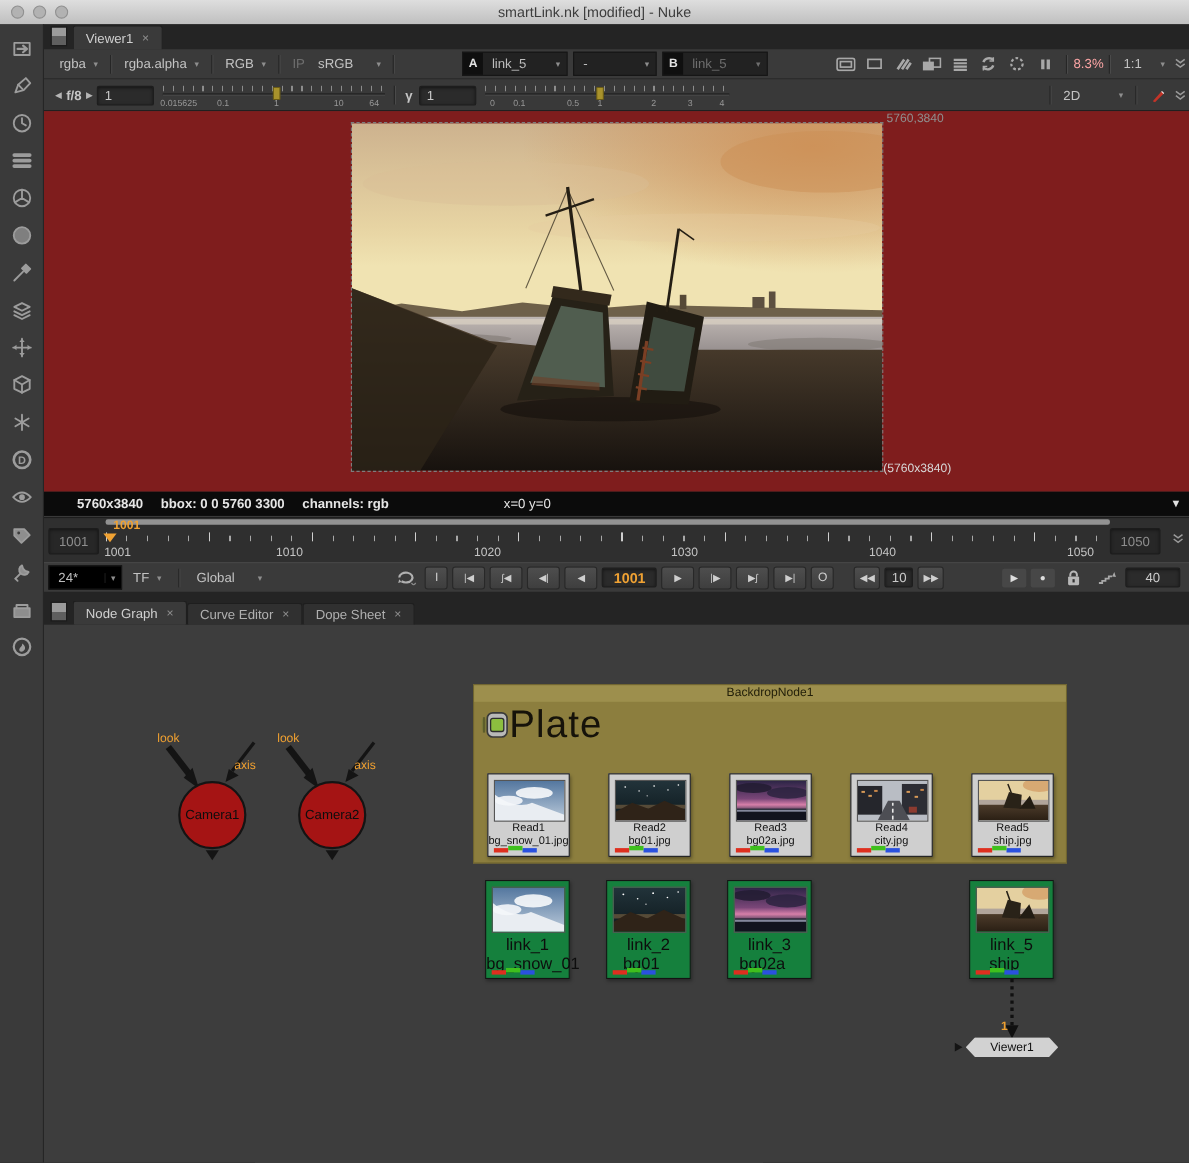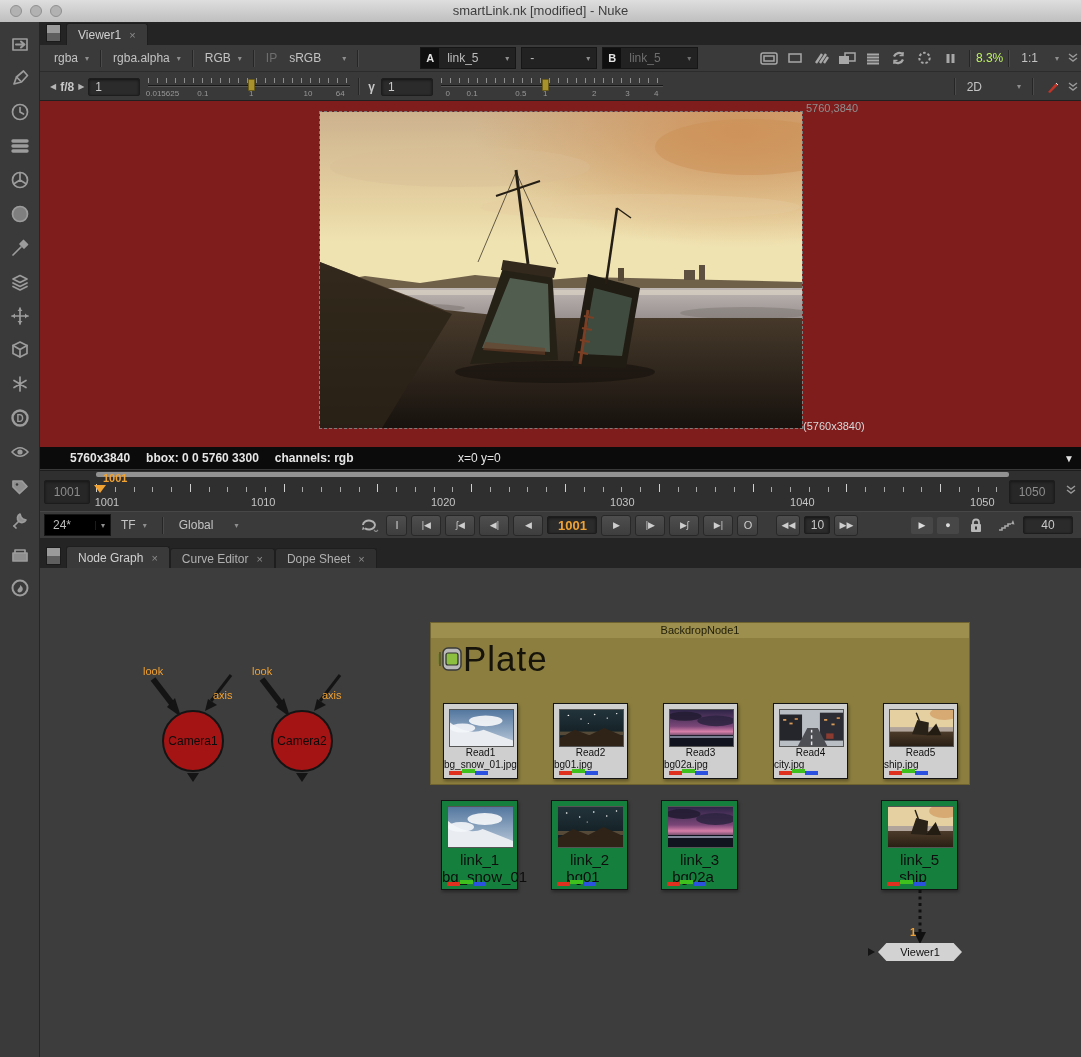--- a/index.html
+++ b/index.html
@@ -59,21 +59,21 @@
   .tbtn.narrow{min-width:21px;font-size:11px;}
   .chip2{width:22px;height:17px;background:#474747;border-radius:2px;display:flex;align-items:center;justify-content:center;color:#dcdcdc;font-size:9px;}
   
   .graphtabs{top:538px;height:30px;}
   .graph{position:absolute;left:40px;top:568px;right:0;bottom:0;background:#3d3d3d;}
   .backdrop{position:absolute;left:390px;top:54px;width:540px;height:163px;background:#8c7e3e;border:1px solid #6f6430;box-sizing:border-box;}
   .backdrop .hdr{height:15px;background:#9d8f4d;color:#23200a;font-size:11px;text-align:center;line-height:15px;}
   .backdrop .big{position:absolute;left:32px;top:16px;font-size:35px;color:#16130a;letter-spacing:1px;}
   .rnode{position:absolute;width:75px;height:76px;background:#cfcfcf;border:1px solid #141414;box-sizing:border-box;box-shadow:1px 2px 3px rgba(0,0,0,.35);}
   .rnode .nm{position:absolute;left:0;right:0;top:43px;text-align:center;font-size:10px;color:#101010;}
-  .rnode .fl{position:absolute;left:0;right:0;top:55px;text-align:left;font-size:10px;color:#101010;white-space:nowrap;}
+  .rnode .fl{position:absolute;left:0;right:0;top:55px;text-align:center;font-size:10px;color:#101010;white-space:nowrap;}
   .lnode{position:absolute;width:77px;height:90px;background:#15803d;border:1px solid #141414;box-sizing:border-box;box-shadow:1px 2px 3px rgba(0,0,0,.35);}
   .lnode .nm{position:absolute;left:0;right:0;top:50px;text-align:center;font-size:15px;color:#0d0d0d;}
   .lnode .fl{position:absolute;left:0;right:13px;top:67px;text-align:center;font-size:15px;color:#0d0d0d;white-space:nowrap;}
   .thumb{position:absolute;left:5px;top:5px;border:1px solid #555;}
   .rgbbars{position:absolute;left:5px;bottom:3px;display:flex;align-items:flex-end;}
   .bar{width:13px;height:4px;}
   .bar.r{background:#de2f1f;}
   .bar.g{background:#3fc01d;transform:translateY(-2px);}
   .bar.b{background:#2a51df;}
   .viewer-node{position:absolute;left:838px;top:375px;width:84px;height:18px;background:#d2d2d2;clip-path:polygon(10% 0,90% 0,100% 50%,90% 100%,10% 100%,0 50%);color:#0f0f0f;font-size:11px;display:flex;align-items:center;justify-content:center;}
@@ -281,21 +281,21 @@
         <svg width="15" height="14">
           <circle cx="7.5" cy="7" r="5.2" stroke-dasharray="2.5 2" stroke-width="2"></circle>
         </svg>
       </span>
     <span class="icnbtn">
         <svg width="13" height="13">
           <path d="M4 2v9M9 2v9" stroke-width="3"></path>
         </svg>
       </span>
     <span class="vsep"></span>
-    <span style="color:#bef264">8.3%</span>
+    <span style="color:#fca5a5">8.3%</span>
     <span class="vsep"></span>
     <div class="dd">
         <span>1:1</span>
         <span class="caret" style="margin-left:10px">▾</span>
       </div>
     <span class="chev">
         <svg width="12" height="10">
           <path d="M2 1l4 3 4-3M2 5l4 3 4-3" stroke="#9a9a9a" fill="none" stroke-width="1.4"></path>
         </svg>
       </span>

